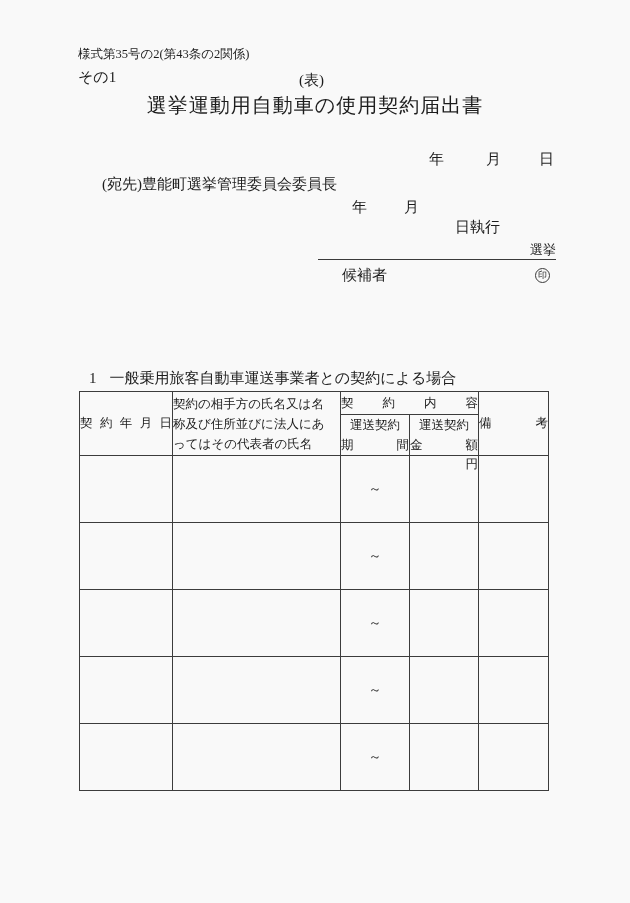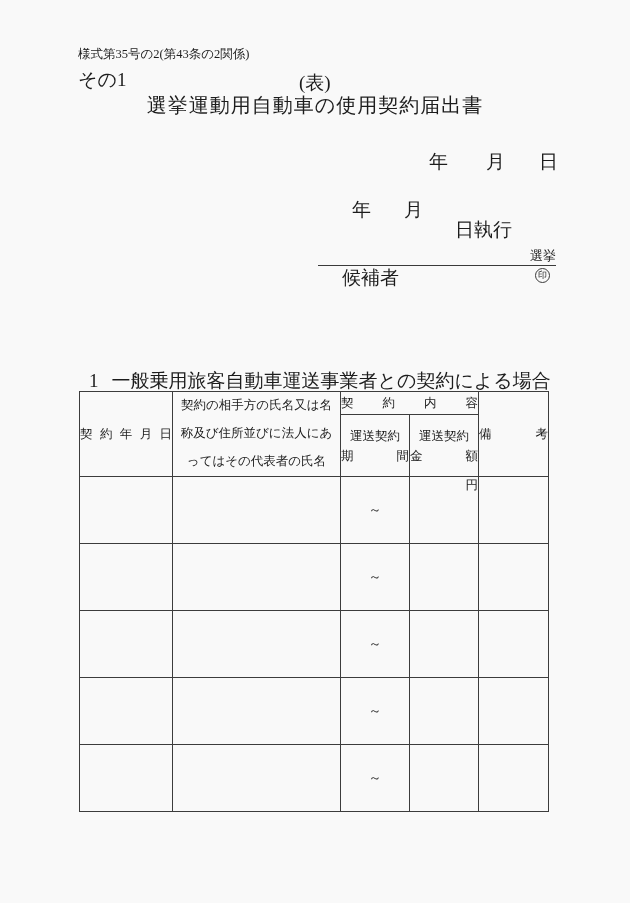--- a/index.html
+++ b/index.html
@@ -10,21 +10,21 @@
   .page {
     position: relative;
     width: 630px;
     height: 903px;
     background: #f9f9f9;
     font-family: "Liberation Serif", "DejaVu Serif", serif;
     color: #1c1c1c;
     overflow: hidden;
   }
   .abs { position: absolute; white-space: nowrap; text-align: center; }
-  .fs13 { font-size: 19px; line-height: 1.15; }
+  .fs13 { font-size: 15px; line-height: 1.15; }
   .fs12 { font-size: 12.5px; line-height: 1.15; }
 
   .form-number { left: 78px; top: 47px; }
   .part-label  { left: 78px; top: 69px; }
   .side-label  { left: 299px; top: 72px; }
   .doc-title {
     left: 0; top: 92px; width: 630px;
     text-align: center;
     font-size: 20px;
     letter-spacing: 1px;
@@ -35,21 +35,21 @@
   .d1-year  { left: 429px; }
   .d1-month { left: 486px; }
   .d1-day   { left: 539px; }
   .d2-year  { left: 352px; }
   .d2-month { left: 404px; }
   .d2-day   { left: 455px; margin-top: 20px; }
 
   .addressee { left: 102px; top: 176px; }
 
   .election-line {
-    left: 318px; top: 247px; width: 238px; height: 18px;
+    left: 318px; top: 241px; width: 238px; height: 18px;
     border-bottom: 1px solid #3a3a3a;
     text-align: right;
     font-size: 13px;
   }
 
   .candidate-label { left: 317px; top: 267px; margin-left: 25px; }
 
   .seal {
     left: 535px; top: 268px;
     width: 15px; height: 15px;
@@ -88,23 +88,22 @@
   .th-contract-date {
     text-align: justify;
     text-align-last: justify;
     padding: 0 5px;
     vertical-align: middle;
   }
   .th-party {
     vertical-align: middle;
     padding: 0 3px;
     white-space: pre-line;
-    line-height: 28px;
-    text-align: center;
-    font-family: Liberation Mono, monospace;
+    line-height: 20px;
+    text-align: left;
   }
   .th-content {
     text-align: justify;
     text-align-last: justify;
     padding: 0 11px;
     vertical-align: middle;
     height: 22px;
   }
   .th-sub {
     vertical-align: middle;
@@ -141,20 +140,21 @@
 
   <div class="abs fs12 form-number">様式第35号の2(第43条の2関係)</div>
   <div class="abs fs13 part-label">その1</div>
   <div class="abs fs13 side-label">(表)</div>
   <div class="abs doc-title">選挙運動用自動車の使用契約届出書</div>
 
   <div class="abs fs13 date-line-1 d1-year">年</div>
   <div class="abs fs13 date-line-1 d1-month">月</div>
   <div class="abs fs13 date-line-1 d1-day">日</div>
 
+  <div class="abs fs13 addressee">(宛先)豊能町選挙管理委員会委員長</div>
 
   <div class="abs fs13 date-line-2 d2-year">年</div>
   <div class="abs fs13 date-line-2 d2-month">月</div>
   <div class="abs fs13 date-line-2 d2-day">日執行</div>
 
   <div class="abs election-line">
     <span>選挙</span>
   </div>
 
   <div class="abs fs13 candidate-label">候補者</div>

